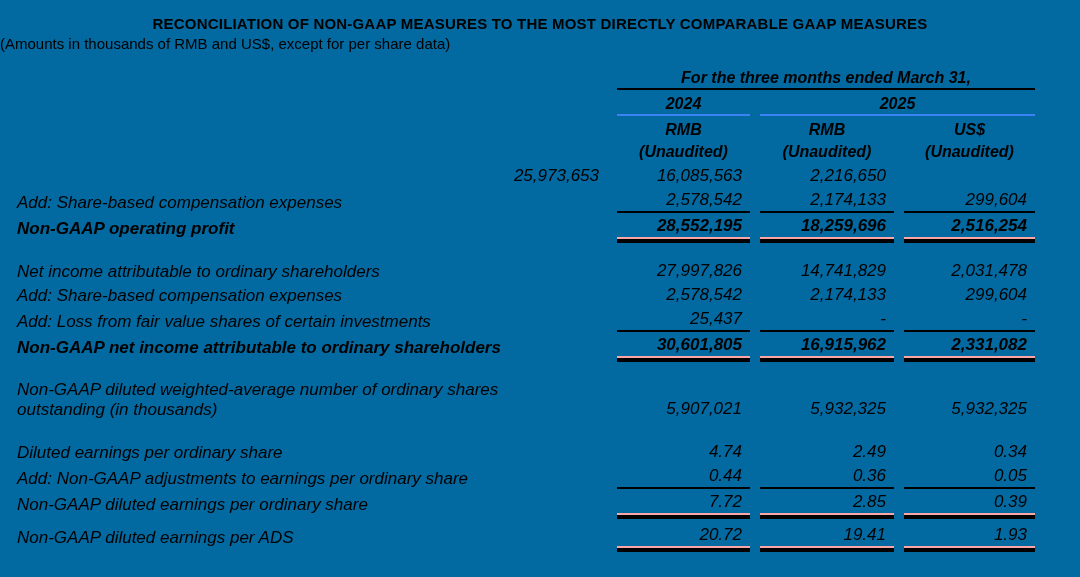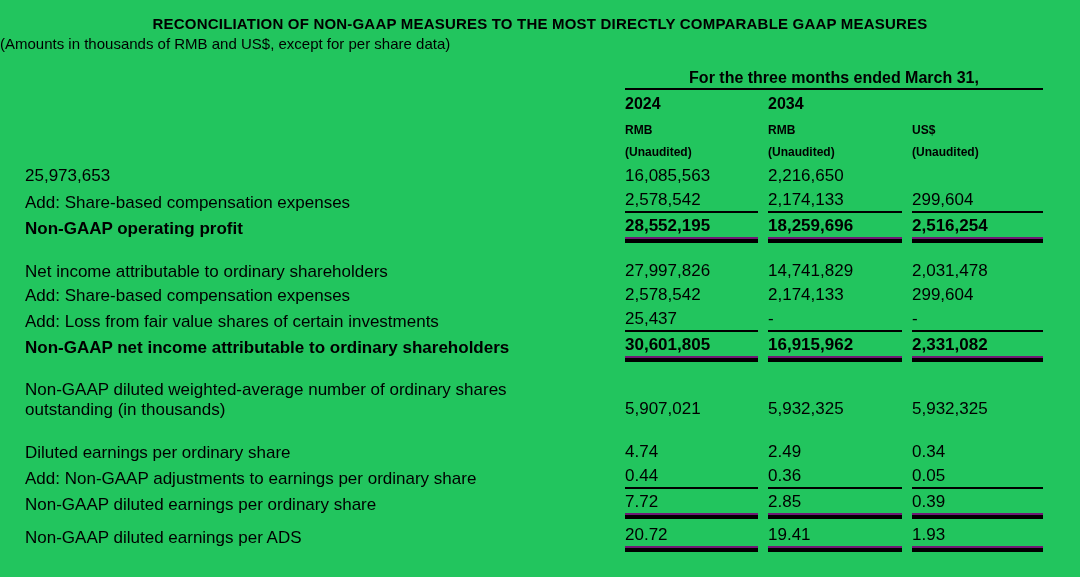--- a/index.html
+++ b/index.html
@@ -1,83 +1,86 @@
 <!DOCTYPE html>
 <html><head>
 <meta charset="utf-8">
 <style>
   * { margin: 0; padding: 0; box-sizing: border-box; }
   html, body { background: #ffffff; }
   .page {
     position: relative;
     width: 1080px;
     height: 577px;
-    background: #22c55e;
+    background: #0369a1;
     color: #000000;
     font-family: "Liberation Sans", sans-serif;
     overflow: hidden;
   }
   .doc-title {
     padding-top: 15px;
     text-align: center;
     font-size: 15px;
     font-weight: bold;
     letter-spacing: 0.2px;
   }
   .doc-subtitle {
     margin-top: 3px;
     text-align: left;
     font-size: 15px;
   }
   .fin-table {
-    margin: 16px 0 0 25px;
+    margin: 16px 0 0 17px;
     width: 1018px;
     font-size: 17px;
+    font-style: italic;
   }
   .grid-row {
     display: grid;
     grid-template-columns: 590px 133px 134px 131px;
     column-gap: 10px;
     align-items: end;
   }
   .lbl { line-height: 20px; padding-top: 3px; }
   .num {
-    text-align: left;
+    text-align: right;
     padding: 3px 8px 1px 0;
     line-height: 20px;
     white-space: nowrap;
   }
   .bold { font-weight: bold; }
   .u1 { border-bottom: 2px solid #000; }
-  .u2 { border-bottom: 2px solid #701a75; box-shadow: 0 4px 0 #000; }
+  .u2 { border-bottom: 2px solid #fca5a5; box-shadow: 0 4px 0 #000; }
   .row-u2 { margin-bottom: 5px; }
   .gap { margin-top: 19px; }
   .gap-sm { margin-top: 7px; }
 
   
   .period-cell {
     grid-column: 2 / 5;
     text-align: center;
     font-weight: bold;
     font-size: 16px;
     line-height: 19px;
     border-bottom: 2px solid #000;
     padding-bottom: 1px;
   }
   .year-cell {
+    text-align: center;
     font-weight: bold;
     font-size: 16px;
     line-height: 19px;
-    border-bottom: 2px solid #22c55e;
+    border-bottom: 2px solid #3b82f6;
     padding: 4px 0 1px 0;
   }
   .year-2025 { grid-column: 3 / 5; }
   .colhead-cell {
+    text-align: center;
     font-weight: bold;
-    font-size: 12px;
+    font-size: 16px;
     line-height: 22px;
     padding-top: 3px;
   }
   .shares-label { max-width: 572px; }
 </style>
 </head>
 <body>
 
 <div class="page">
 
@@ -87,21 +90,21 @@
   <div class="fin-table">
 
     <div class="grid-row">
       <div></div>
       <div class="period-cell">For the three months ended March 31,</div>
     </div>
 
     <div class="grid-row">
       <div></div>
       <div class="year-cell">2024</div>
-      <div class="year-cell year-2025">2034</div>
+      <div class="year-cell year-2025">2025</div>
     </div>
 
     <div class="grid-row">
       <div></div>
       <div class="colhead-cell">
         <div>RMB</div>
         <div>(Unaudited)</div>
       </div>
       <div class="colhead-cell">
         <div>RMB</div>

